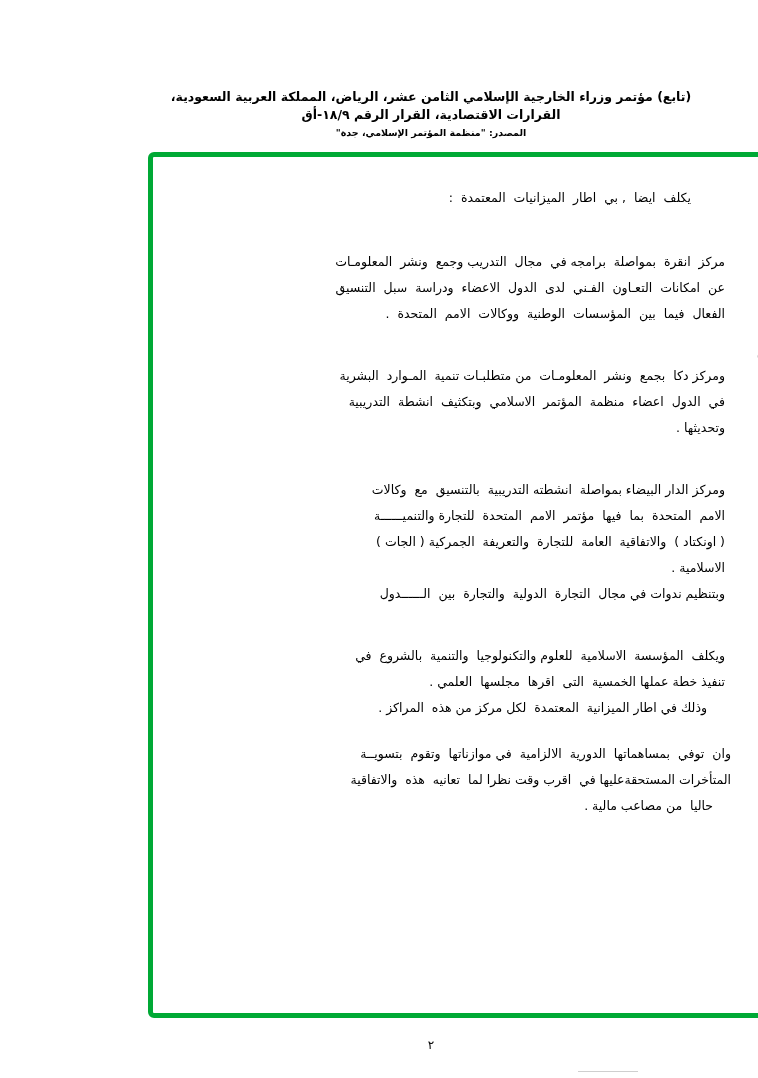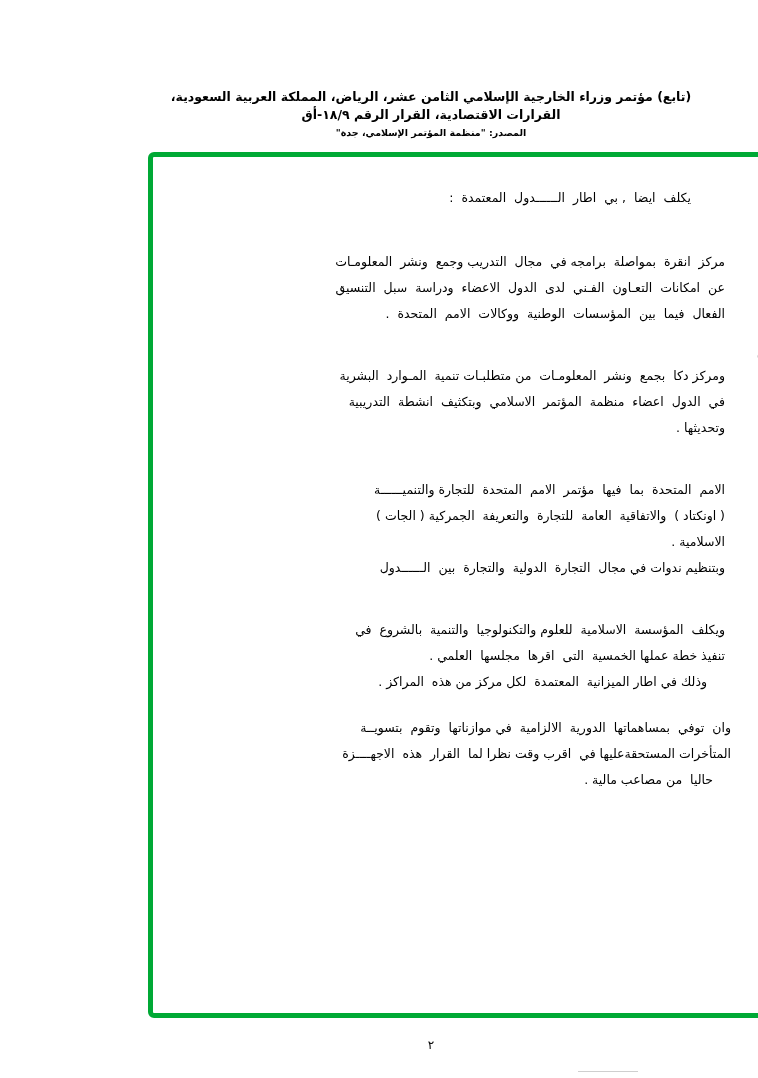--- a/index.html
+++ b/index.html
@@ -126,21 +126,21 @@
     <div class="header-title">(تابع)  مؤتمر وزراء الخارجية الإسلامي الثامن عشر، الرياض، المملكة العربية السعودية، القرارات الاقتصادية، القرار الرقم ١٨/٩-أق</div>
     <div class="header-source">المصدر: "منظمة المؤتمر الإسلامي، جدة"</div>
   </div>
 
   <div class="frame">
     <div class="content">
 
       <div class="block item-7">
         <div class="marker">٧ـ</div>
         <div class="lines">
-          <div class="line">يكلف  ايضا  , بي  اطار  الــــــدول  المعتمدة  :</div>
+          <div class="line">يكلف  ايضا  , بي  اطار  الميزانيات  المعتمدة  :</div>
         </div>
       </div>
 
       <div class="block sub">
         <div class="marker">أ)</div>
         <div class="lines">
           <div class="line">مركز  انقرة  بمواصلة  برامجه في  مجال  التدريب وجمع  ونشر  المعلومـات</div>
           <div class="line">عن  امكانات  التعـاون  الفـني  لدى  الدول  الاعضاء  ودراسة  سبل  التنسيق</div>
           <div class="line">الفعال  فيما  بين  المؤسسات  الوطنية  ووكالات  الامم  المتحدة  .</div>
         </div>
@@ -151,41 +151,42 @@
         <div class="lines">
           <div class="line">ومركز دكا  بجمع  ونشر  المعلومـات  من متطلبـات تنمية  المـوارد  البشرية</div>
           <div class="line">في  الدول  اعضاء  منظمة  المؤتمر  الاسلامي  وبتكثيف  انشطة  التدريبية</div>
           <div class="line">وتحديثها .</div>
         </div>
       </div>
 
       <div class="block sub">
         <div class="marker">ج)</div>
         <div class="lines">
+          <div class="line">ومركز الدار البيضاء بمواصلة  انشطته التدريبية  بالتنسيق  مع  وكالات</div>
           <div class="line">الامم  المتحدة  بما  فيها  مؤتمر  الامم  المتحدة  للتجارة والتنميــــــة</div>
           <div class="line">( اونكتاد )  والاتفاقية  العامة  للتجارة  والتعريفة  الجمركية ( الجات )</div>
           <div class="line">الاسلامية .</div>
           <div class="line">وبتنظيم ندوات في مجال  التجارة  الدولية  والتجارة  بين  الــــــدول</div>
         </div>
       </div>
 
       <div class="block sub">
         <div class="marker">د )</div>
         <div class="lines">
           <div class="line">ويكلف  المؤسسة  الاسلامية  للعلوم والتكنولوجيا  والتنمية  بالشروع  في</div>
           <div class="line">تنفيذ خطة عملها الخمسية  التى  اقرها  مجلسها  العلمي .</div>
           <div class="line indent-1">وذلك في اطار الميزانية  المعتمدة  لكل مركز من هذه  المراكز .</div>
         </div>
       </div>
 
       <div class="block item-8">
         <div class="marker">٨ـ</div>
         <div class="lines">
           <div class="line">وان  توفي  بمساهماتها  الدورية  الالزامية  في موازناتها  وتقوم  بتسويــة</div>
-          <div class="line">المتأخرات المستحقةعليها في  اقرب وقت نظرا لما  القرار  هذه  الاجهــــزة</div>
+          <div class="line">المتأخرات المستحقةعليها في  اقرب وقت نظرا لما  تعانيه  هذه  والاتفاقية</div>
           <div class="line indent-1">حاليا  من مصاعب مالية .</div>
         </div>
       </div>
 
     </div>
   </div>
 
   <div class="pagenum">٢</div>
   <div class="footer-scribble"></div>
 

